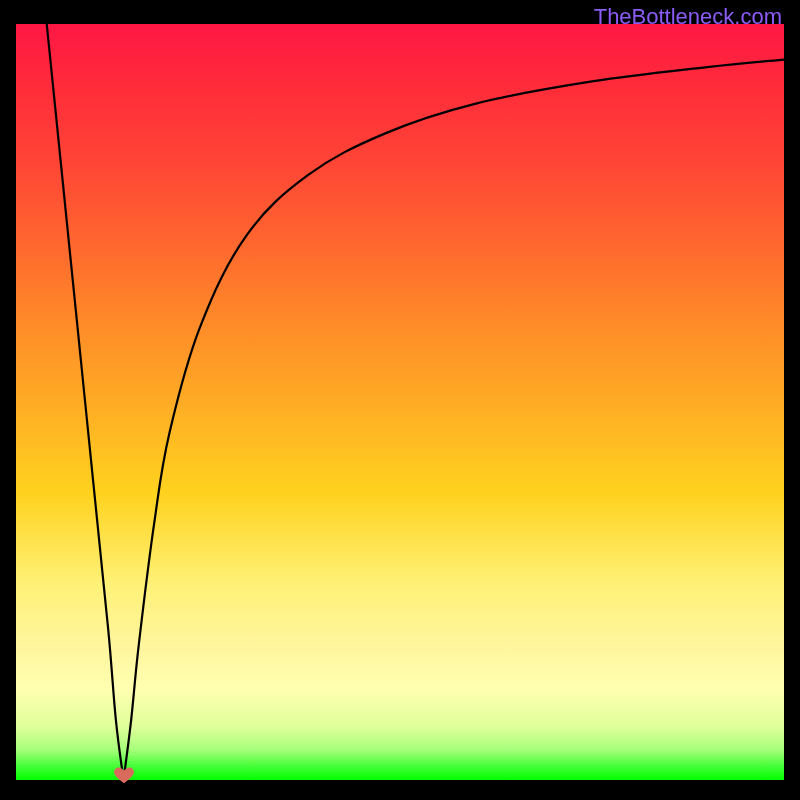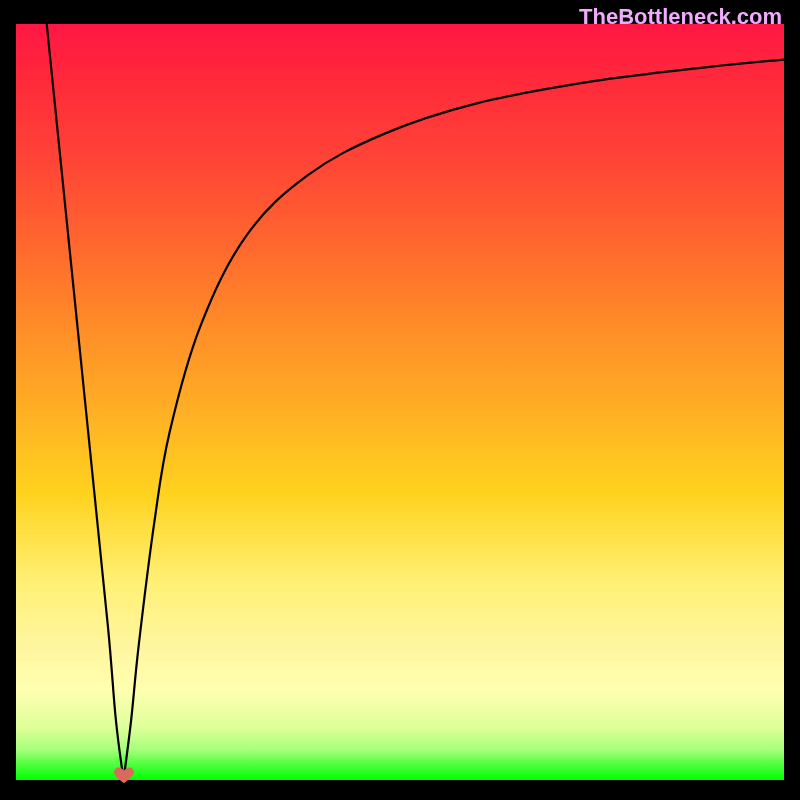--- a/index.html
+++ b/index.html
@@ -1,18 +1,18 @@
 <!DOCTYPE html>
 <html><head>
   <meta charset="utf-8">
   <style>
     * { margin: 0; padding: 0; box-sizing: border-box; }
     body { width: 800px; height: 800px; overflow: hidden; font-family: Arial, sans-serif; }
     .container { width: 800px; height: 800px; position: relative; background: #000; }
-    .watermark { position: absolute; top: 4px; right: 18px; color: #f0abfc; font-size: 22px; font-weight: 700; z-index: 10; }
+    .watermark { position: absolute; top: 4px; right: 18px; color: #8b5cf6; font-size: 22px; font-weight: 400; z-index: 10; }
     .plot-area { position: absolute; left: 16px; top: 24px; width: 768px; height: 756px; }
     .gradient-bg { width: 100%; height: 100%; background: linear-gradient(to bottom,
       #ff1744 0%, #ff2b3a 8%, #ff4436 18%, #ff6a2e 30%, #ff8c28 40%,
       #ffb224 52%, #ffd21e 62%, #fff176 74%, #fff59d 82%, #ffffb0 88%,
       #dfff9a 93%, #a6ff7a 96%, #4dff3d 98%, #00ff00 100%); }
     .curve-svg { position: absolute; left: 0; top: 0; width: 100%; height: 100%; }
     .heart { position: absolute; width: 22px; height: 18px; }
     .heart svg { width: 100%; height: 100%; }
   </style>
 </head>

